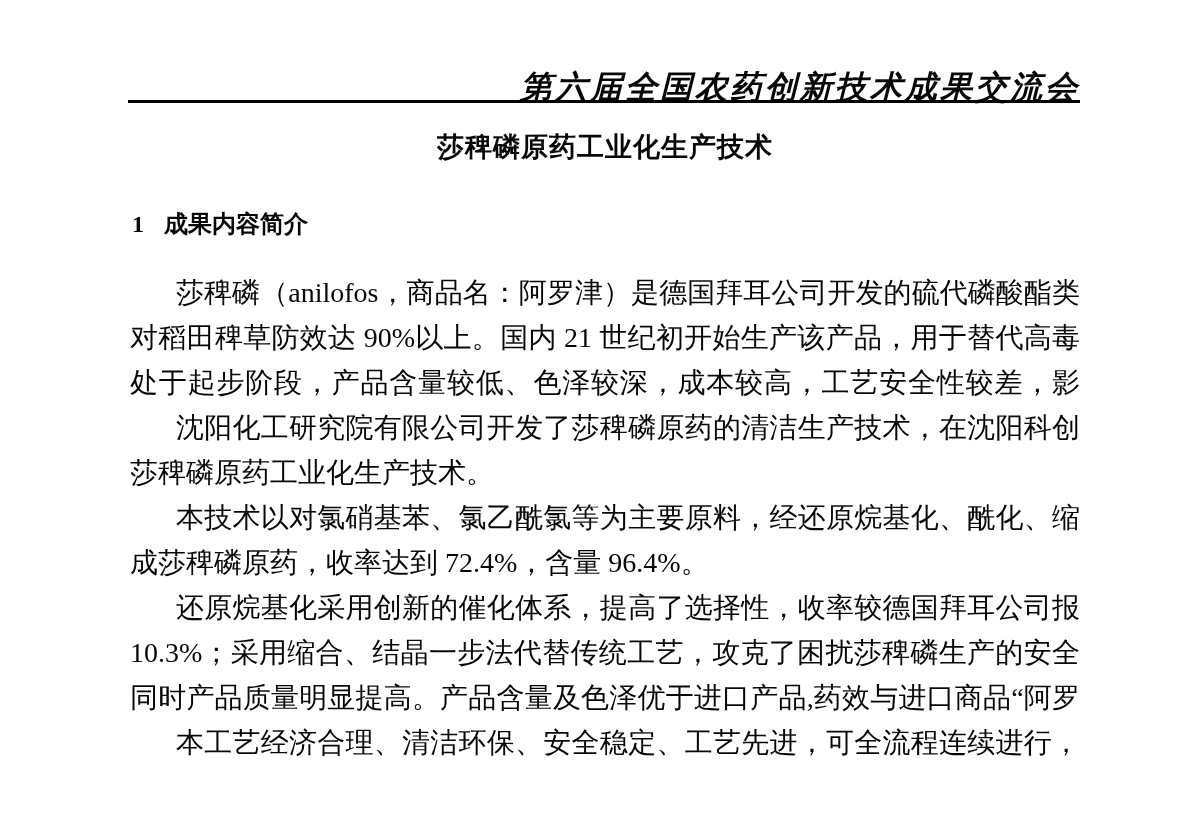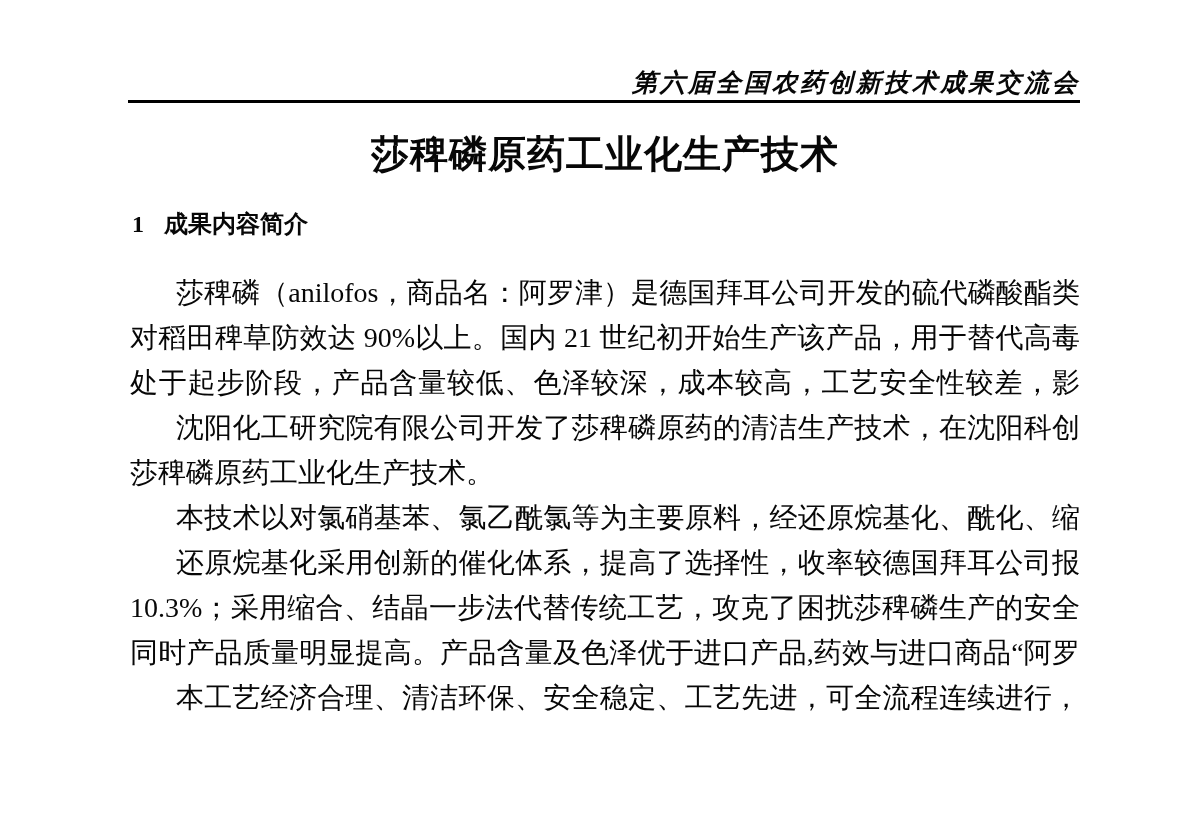--- a/index.html
+++ b/index.html
@@ -19,41 +19,41 @@
     height: 823px;
     background: #ffffff;
     overflow: hidden;
   }
   .running-header {
     position: absolute;
     top: 66px;
     left: 130px;
     width: 950px;
     text-align: right;
-    font-size: 25px;
+    font-size: 32px;
     font-weight: bold;
     font-style: italic;
     letter-spacing: 3px;
     white-space: nowrap;
   }
   .header-rule {
     position: absolute;
     top: 100px;
     left: 128px;
     width: 952px;
     height: 3px;
     background: #000000;
   }
   .doc-title {
     position: absolute;
     top: 129px;
     left: 130px;
     width: 950px;
     text-align: center;
-    font-size: 38px;
+    font-size: 27px;
     font-weight: bold;
     letter-spacing: 1px;
     white-space: nowrap;
   }
   .section-heading {
     position: absolute;
     top: 208px;
     left: 132px;
     width: 950px;
     font-size: 24px;
@@ -101,19 +101,20 @@
     <span class="num">1</span><span>成果内容简介</span>
   </div>
 
   <div class="body-text">
     <div class="line indent justify">莎稗磷（anilofos，商品名：阿罗津）是德国拜耳公司开发的硫代磷酸酯类除草剂，</div>
     <div class="line justify">对稻田稗草防效达 90%以上。国内 21 世纪初开始生产该产品，用于替代高毒农药，尚</div>
     <div class="line justify">处于起步阶段，产品含量较低、色泽较深，成本较高，工艺安全性较差，影响了莎稗磷</div>
     <div class="line indent justify">沈阳化工研究院有限公司开发了莎稗磷原药的清洁生产技术，在沈阳科创化学品有</div>
     <div class="line">莎稗磷原药工业化生产技术。</div>
     <div class="line indent justify">本技术以对氯硝基苯、氯乙酰氯等为主要原料，经还原烷基化、酰化、缩合 3 步合</div>
+    <div class="line">成莎稗磷原药，收率达到 72.4%，含量 96.4%。</div>
     <div class="line indent justify">还原烷基化采用创新的催化体系，提高了选择性，收率较德国拜耳公司报道提高</div>
     <div class="line justify">10.3%；采用缩合、结晶一步法代替传统工艺，攻克了困扰莎稗磷生产的安全性问题，</div>
     <div class="line justify">同时产品质量明显提高。产品含量及色泽优于进口产品,药效与进口商品“阿罗津”相当。</div>
     <div class="line indent justify">本工艺经济合理、清洁环保、安全稳定、工艺先进，可全流程连续进行，适于大规</div>
   </div>
 
 </div>
 
 </body></html>

